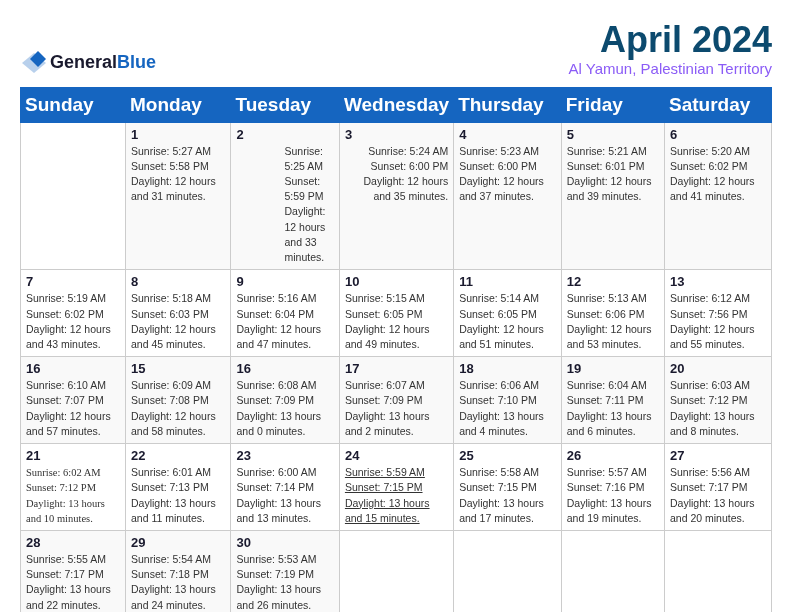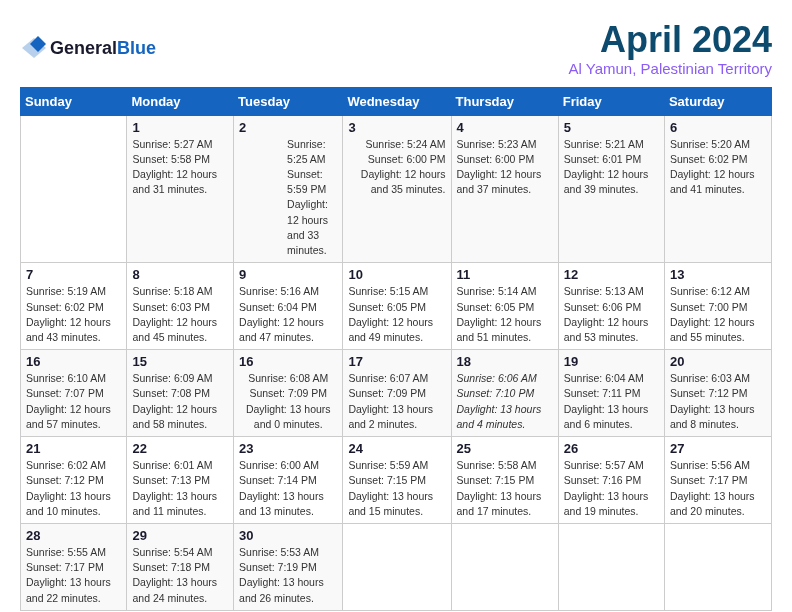--- a/index.html
+++ b/index.html
@@ -6,21 +6,21 @@
     body {
       font-family: Arial, sans-serif;
       background: #fff;
       width: 792px;
       min-height: 612px;
       padding: 20px;
     }
     .header-area {
       display: flex;
       justify-content: space-between;
-      align-items: center;
+      align-items: flex-end;
       margin-bottom: 10px;
     }
     .logo {
       display: flex;
       align-items: center;
     }
     .logo-text-general {
       font-size: 18px;
       font-weight: bold;
       color: #1a1a2e;
@@ -51,21 +51,21 @@
     table {
       width: 100%;
       border-collapse: collapse;
       font-size: 11px;
     }
     thead tr th {
       background-color: #1565c0;
       color: #fff;
       padding: 6px 4px;
       text-align: left;
-      font-size: 13px;
+      font-size: 19px;
       font-weight: bold;
       border: 1px solid #1565c0;
     }
     tbody tr td {
       border: 1px solid #ccc;
       padding: 4px 5px;
       vertical-align: top;
       width: 110px;
       min-height: 80px;
       background: #fff;
@@ -206,21 +206,21 @@
         <td>
           <span class="day-number">12</span>
           <div class="day-info" style="white-space: pre-line;">Sunrise: 5:13 AM
 Sunset: 6:06 PM
 Daylight: 12 hours
 and 53 minutes.</div>
         </td>
         <td>
           <span class="day-number">13</span>
           <div class="day-info" style="white-space: pre-line;">Sunrise: 6:12 AM
-Sunset: 7:00 PM
+Sunset: 7:56 PM
 Daylight: 12 hours
 and 55 minutes.</div>
         </td>
       </tr>
       <tr>
         <td>
           <span class="day-number">16</span>
           <div class="day-info" style="white-space: pre-line;">Sunrise: 6:10 AM
 Sunset: 7:07 PM
 Daylight: 12 hours
@@ -228,35 +228,35 @@
         </td>
         <td>
           <span class="day-number">15</span>
           <div class="day-info" style="white-space: pre-line;">Sunrise: 6:09 AM
 Sunset: 7:08 PM
 Daylight: 12 hours
 and 58 minutes.</div>
         </td>
         <td>
           <span class="day-number">16</span>
-          <div class="day-info" style="white-space: pre-line; text-align: center;">Sunrise: 6:08 AM
+          <div class="day-info" style="white-space: pre-line;">Sunrise: 6:08 AM
 Sunset: 7:09 PM
 Daylight: 13 hours
 and 0 minutes.</div>
         </td>
         <td>
           <span class="day-number">17</span>
           <div class="day-info" style="white-space: pre-line;">Sunrise: 6:07 AM
 Sunset: 7:09 PM
 Daylight: 13 hours
 and 2 minutes.</div>
         </td>
         <td>
           <span class="day-number">18</span>
-          <div class="day-info" style="white-space: pre-line; font-style: italic;">Sunrise: 6:06 AM
+          <div class="day-info" style="white-space: pre-line;">Sunrise: 6:06 AM
 Sunset: 7:10 PM
 Daylight: 13 hours
 and 4 minutes.</div>
         </td>
         <td>
           <span class="day-number">19</span>
           <div class="day-info" style="white-space: pre-line;">Sunrise: 6:04 AM
 Sunset: 7:11 PM
 Daylight: 13 hours
 and 6 minutes.</div>
@@ -265,42 +265,42 @@
           <span class="day-number">20</span>
           <div class="day-info" style="white-space: pre-line;">Sunrise: 6:03 AM
 Sunset: 7:12 PM
 Daylight: 13 hours
 and 8 minutes.</div>
         </td>
       </tr>
       <tr>
         <td>
           <span class="day-number">21</span>
-          <div class="day-info" style="white-space: pre-line;">Sunrise: 6:02 AM
+          <div class="day-info" style="white-space: pre-line; font-family: Liberation Serif, serif;">Sunrise: 6:02 AM
 Sunset: 7:12 PM
 Daylight: 13 hours
 and 10 minutes.</div>
         </td>
         <td>
           <span class="day-number">22</span>
           <div class="day-info" style="white-space: pre-line;">Sunrise: 6:01 AM
 Sunset: 7:13 PM
 Daylight: 13 hours
 and 11 minutes.</div>
         </td>
         <td>
           <span class="day-number">23</span>
           <div class="day-info" style="white-space: pre-line;">Sunrise: 6:00 AM
 Sunset: 7:14 PM
 Daylight: 13 hours
 and 13 minutes.</div>
         </td>
         <td>
           <span class="day-number">24</span>
-          <div class="day-info" style="white-space: pre-line;">Sunrise: 5:59 AM
+          <div class="day-info" style="white-space: pre-line; text-decoration: underline;">Sunrise: 5:59 AM
 Sunset: 7:15 PM
 Daylight: 13 hours
 and 15 minutes.</div>
         </td>
         <td>
           <span class="day-number">25</span>
           <div class="day-info" style="white-space: pre-line;">Sunrise: 5:58 AM
 Sunset: 7:15 PM
 Daylight: 13 hours
 and 17 minutes.</div>

